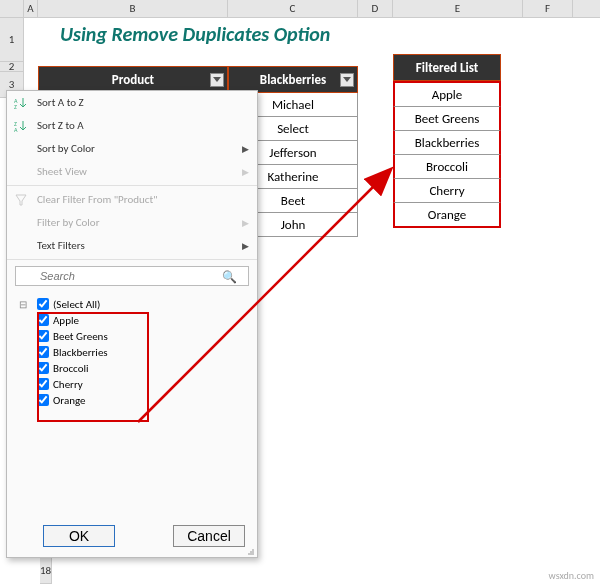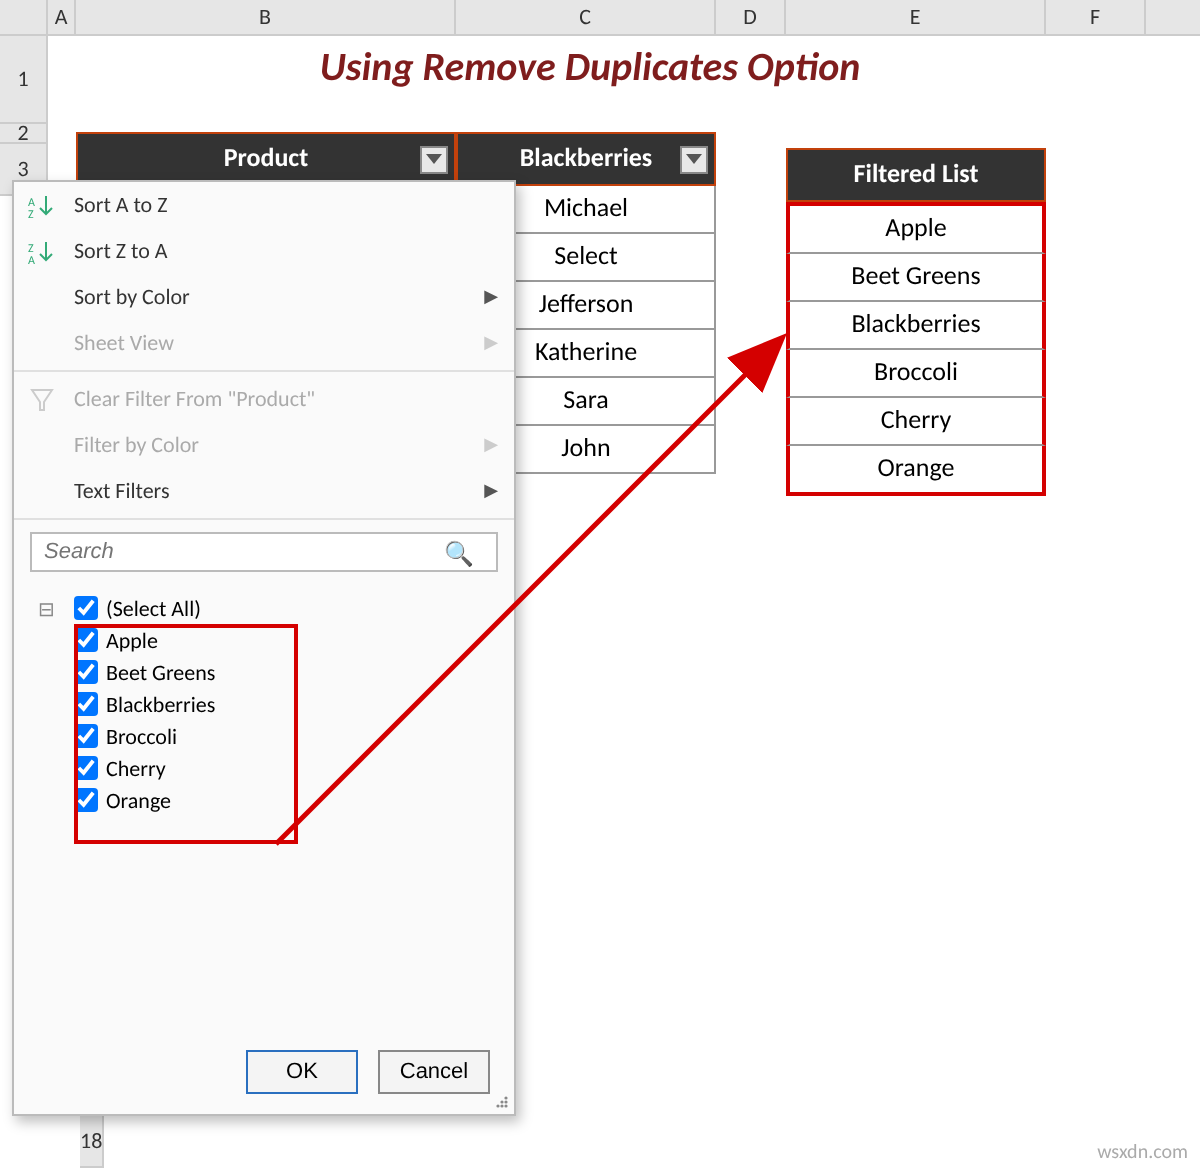--- a/index.html
+++ b/index.html
@@ -9,54 +9,54 @@
 .colheaders { display: flex; height: 18px; background: #e6e6e6; border-bottom: 1px solid #ccc; }
 .colheaders .corner { width: 24px; border-right: 1px solid #ccc; }
 .colheaders .ch { text-align: center; font-size: 11px; color: #333; line-height: 18px; border-right: 1px solid #ccc; }
 .chA { width: 14px; } .chB { width: 190px; } .chC { width: 130px; } .chD { width: 35px; } .chE { width: 130px; } .chF { width: 50px; }
 
 .rowheaders { position: absolute; left: 0; top: 18px; width: 24px; }
 .rowheaders .rh { height: 26px; text-align: center; font-size: 11px; color: #333; line-height: 26px; background: #e6e6e6; border-bottom: 1px solid #ccc; border-right: 1px solid #ccc; }
 .rh.tall { height: 44px; line-height: 44px; }
 .rh.last { position: absolute; top: 540px; margin-left: 40px; }
 
-.title { position: absolute; left: 60px; top: 22px; width: 470px; text-align: center; font-size: 20px; font-style: italic; font-weight: bold; color: #7f1d1d; }
+.title { position: absolute; left: 60px; top: 22px; width: 470px; text-align: left; font-size: 20px; font-style: italic; font-weight: bold; color: #0f766e; }
 
 .tbl { position: absolute; }
 .tbl .hdr { background: #333; color: #fff; font-weight: bold; text-align: center; padding: 5px 6px; border: 1px solid #c2410c; position: relative; font-size: 13px; }
 .tbl .hdr .fbtn { position: absolute; right: 3px; top: 50%; transform: translateY(-50%); width: 14px; height: 14px; background: #e8e8e8; border: 1px solid #888; display: flex; align-items: center; justify-content: center; }
 .tbl .hdr .fbtn svg { width: 8px; height: 5px; }
 .tbl .cell { background: #fff; border: 1px solid #999; padding: 4px 6px; text-align: center; font-size: 13px; border-top: none; }
 
 #tbl-product { left: 38px; top: 66px; width: 190px; }
 #tbl-sales { left: 228px; top: 66px; width: 130px; }
-#tbl-filtered { left: 393px; top: 74px; width: 130px; }
+#tbl-filtered { left: 393px; top: 54px; width: 108px; }
 #tbl-filtered .cell { border-left: 2px solid #d40000; border-right: 2px solid #d40000; }
 #tbl-filtered .cell.first { border-top: 2px solid #d40000; }
 #tbl-filtered .cell.last { border-bottom: 2px solid #d40000; }
 
 
 .fdrop { position: absolute; left: 6px; top: 90px; width: 252px; height: 468px; background: #fafafa; border: 1px solid #bbb; box-shadow: 2px 3px 6px rgba(0,0,0,0.25); }
 .fdrop .mitem { padding: 5px 8px 5px 30px; position: relative; font-size: 11px; color: #333; display: flex; align-items: center; justify-content: space-between; }
 .fdrop .mitem.disabled { color: #aaa; }
 .fdrop .mitem .micon { position: absolute; left: 6px; width: 16px; height: 16px; display: flex; align-items: center; justify-content: center; }
 .fdrop .mitem .arrow { color: #555; font-size: 9px; }
 .fdrop .mitem.disabled .arrow { color: #ccc; }
 .fdrop .sep { height: 1px; background: #e0e0e0; margin: 2px 0; }
 .fdrop .search { margin: 6px 8px; }
-.fdrop .search input { width: 100%; padding: 3px 20px 3px 6px; border: 1px solid #bbb; font-size: 11px; font-style: italic; color: #888; }
+.fdrop .search input { width: 100%; padding: 3px 20px 3px 24px; border: 1px solid #bbb; font-size: 11px; font-style: italic; color: #888; }
 .fdrop .search { position: relative; }
 .fdrop .search .sicn { position: absolute; right: 12px; top: 4px; color: #888; }
 .fdrop .checks { margin: 0 8px; padding: 4px 2px; position: relative; }
 .fdrop .checks .redbox { position: absolute; left: 22px; top: 20px; width: 112px; height: 110px; border: 2px solid #d40000; pointer-events: none; }
 .fdrop .checks label { display: flex; align-items: center; gap: 4px; font-size: 11px; padding: 1.5px 0 1.5px 20px; position: relative; }
 .fdrop .checks label .tree { position: absolute; left: 2px; color: #888; font-size: 10px; }
 .fdrop .checks input[type=checkbox] { width: 12px; height: 12px; }
 .fdrop .btns { position: absolute; bottom: 10px; right: 12px; display: flex; gap: 10px; }
-.fdrop .btns button { width: 56px; height: 22px; font-size: 11px; border: 1px solid #888; background: #f4f4f4; }
+.fdrop .btns button { width: 72px; height: 22px; font-size: 14px; border: 1px solid #888; background: #f4f4f4; margin-left: 48px; }
 .fdrop .btns button.ok { border: 1.5px solid #2a6fbf; }
 .fdrop .grip { position: absolute; right: 2px; bottom: 2px; width: 10px; height: 10px; }
 .fdrop .grip svg { width: 10px; height: 10px; }
 
 .redarrow { position: absolute; left: 132px; top: 164px; pointer-events: none; }
 
 .watermark { position: absolute; right: 6px; bottom: 4px; font-size: 10px; color: #aaa; }
 </style>
 </head>
 <body>
@@ -98,21 +98,21 @@
     <span class="fbtn">
       <svg viewBox="0 0 8 5">
           <path d="M0 0 L4 5 L8 0 Z" fill="#555"></path>
         </svg>
     </span>
   </div>
   <div class="cell">Michael</div>
   <div class="cell">Select</div>
   <div class="cell">Jefferson</div>
   <div class="cell">Katherine</div>
-  <div class="cell">Sara</div>
+  <div class="cell">Beet</div>
   <div class="cell">John</div>
 </div>
 
 <div class="tbl" id="tbl-filtered">
   <div class="hdr">
     <span>Filtered List</span>
   </div>
   <div class="cell first">Apple</div>
   <div class="cell">Beet Greens</div>
   <div class="cell">Blackberries</div>

